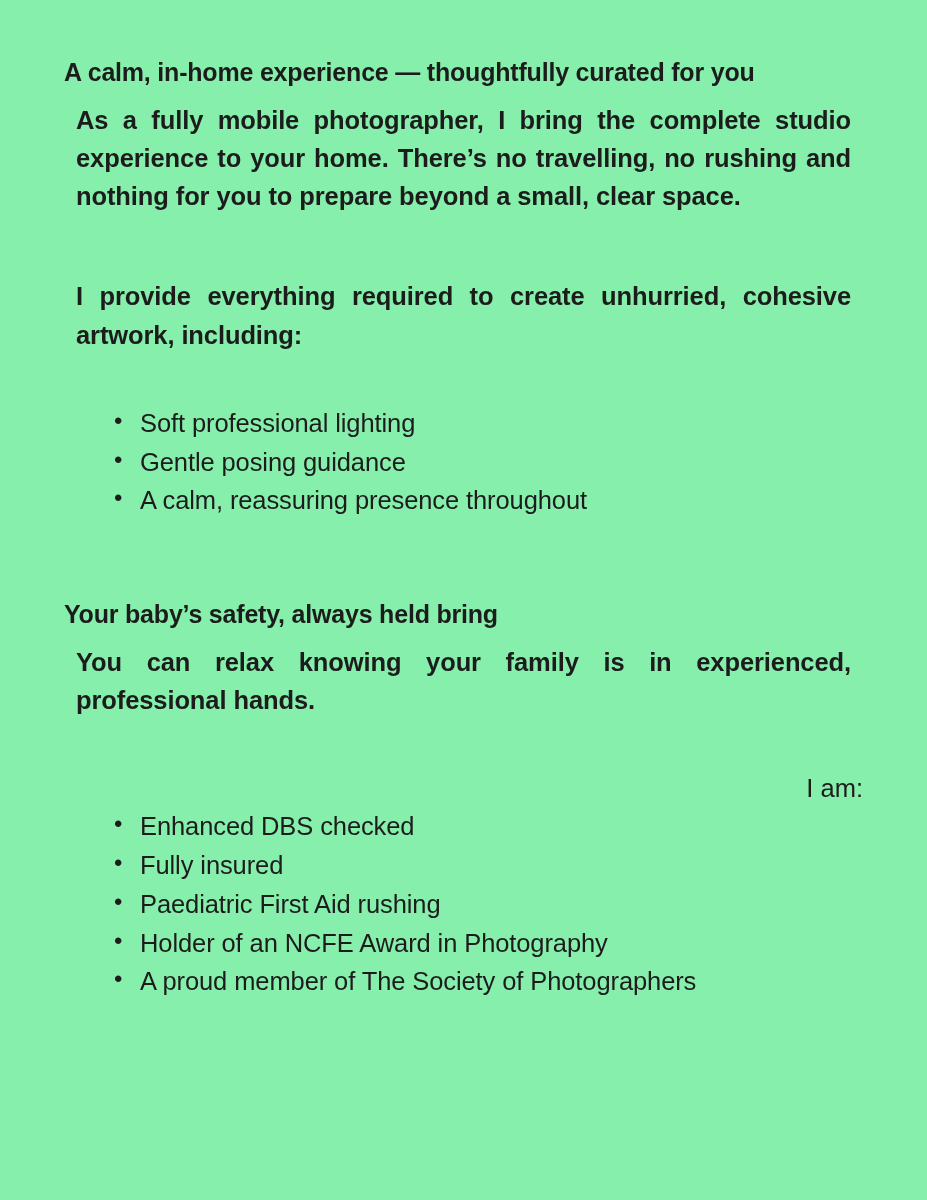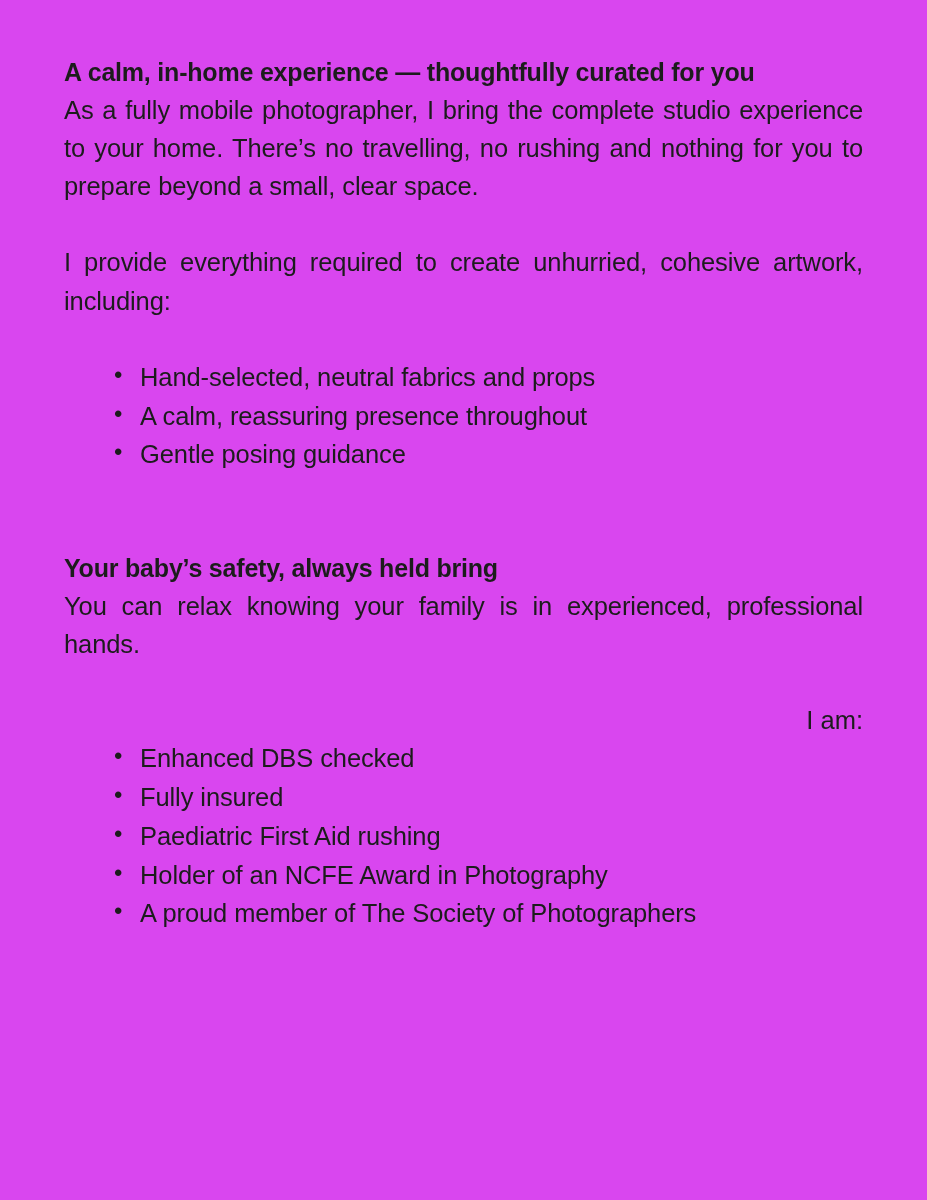--- a/index.html
+++ b/index.html
@@ -12,36 +12,37 @@
     background: #dedbd6;
     font-family: "Liberation Sans", sans-serif;
     color: #1c1c1c;
     overflow: hidden;
   }
   .page {
     box-sizing: border-box;
     width: 927px;
     height: 1200px;
     padding: 56px 64px 12px 64px;
-    background: #d946ef;
+    background: #86efac;
   }
   .heading {
     font-size: 25px;
     font-weight: bold;
     line-height: 1.30;
     letter-spacing: -0.2px;
     margin: 0 0 2px 0;
   }
   p.para {
     font-size: 25.5px;
     line-height: 1.50;
-    margin: 0;
+    margin: 12px;
     text-align: justify;
     text-justify: inter-word;
     letter-spacing: -0.1px;
+    font-weight: bold;
   }
   .gap-md { height: 38px; }
   .gap-lg { height: 40px; }
   ul.bullets {
     margin: 0;
     padding: 0 0 0 46px;
     list-style: none;
   }
   ul.bullets li {
     font-size: 25.5px;
@@ -74,23 +75,23 @@
   <p class="para">As a fully mobile photographer, I bring the complete studio experience to your home. There’s no travelling, no rushing and nothing for you to prepare beyond a small, clear space.</p>
 
 
   <div class="gap-md"></div>
 
   <p class="para">I provide everything required to create unhurried, cohesive artwork, including:</p>
 
   <div class="gap-md"></div>
 
   <ul class="bullets">
-    <li>Hand-selected, neutral fabrics and props</li>
+    <li>Soft professional lighting</li>
+    <li>Gentle posing guidance</li>
     <li>A calm, reassuring presence throughout</li>
-    <li>Gentle posing guidance</li>
   </ul>
 
   <div class="gap-md"></div>
 
 
   <div class="gap-lg"></div>
 
   <h2 class="heading">Your baby’s safety, always held bring</h2>
 
   <p class="para">You can relax knowing your family is in experienced, professional hands.</p>

